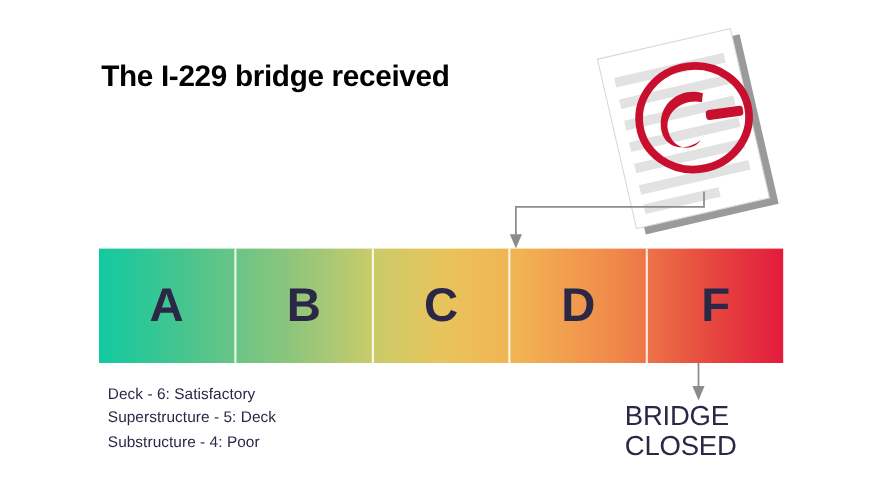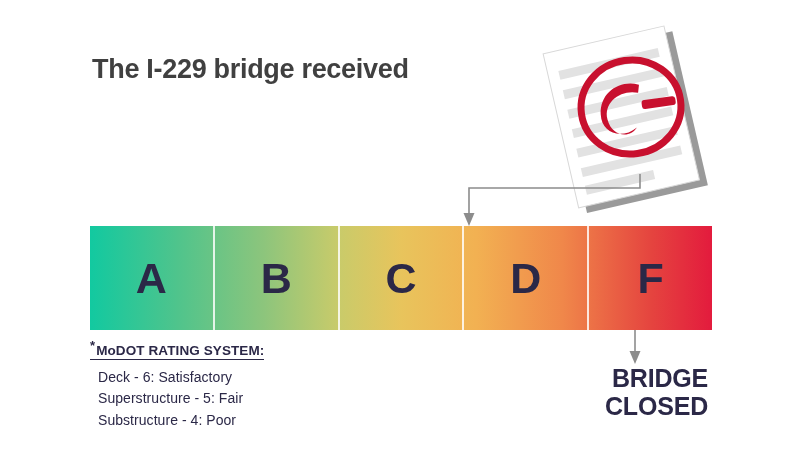--- a/index.html
+++ b/index.html
@@ -19,21 +19,21 @@
     width: 800px;
     height: 450px;
   }
 
   
   #headline {
     position: absolute;
     left: 92px;
     top: 52px;
     width: 430px;
-    color: #404040;
+    color: #000000;
     font-size: 27px;
     font-weight: 700;
     line-height: 1.32;
     letter-spacing: -0.3px;
   }
   #headline .line {
     display: block;
     white-space: nowrap;
   }
   #headline .asterisk {
@@ -119,24 +119,24 @@
     height: 38px;
   }
   #connector-closed svg { display: block; overflow: visible; }
 
   
   #bridge-closed {
     position: absolute;
     left: 568px;
     top: 364px;
     width: 140px;
-    text-align: right;
+    text-align: left;
     color: #2B2847;
     font-size: 25px;
-    font-weight: 700;
+    font-weight: 400;
     line-height: 1.12;
     letter-spacing: -0.2px;
   }
   #bridge-closed span { display: block; }
 
   
   #footnote {
     position: absolute;
     left: 90px;
     top: 341px;
@@ -237,21 +237,20 @@
       <path d="M 15 34 L 9.5 21 L 20.5 21 Z" fill="#8C8C8C"></path>
     </svg>
   </div>
 
   <div id="bridge-closed">
     <span>BRIDGE</span>
     <span>CLOSED</span>
   </div>
 
   <div id="footnote">
-    <div id="footnote-title"><span class="star">*</span><span>MoDOT RATING SYSTEM:</span></div>
     <ul id="footnote-list">
       <li>Deck - 6: Satisfactory</li>
-      <li>Superstructure - 5: Fair</li>
+      <li>Superstructure - 5: Deck</li>
       <li>Substructure - 4: Poor</li>
     </ul>
   </div>
 
 </div>
 
 </body></html>

